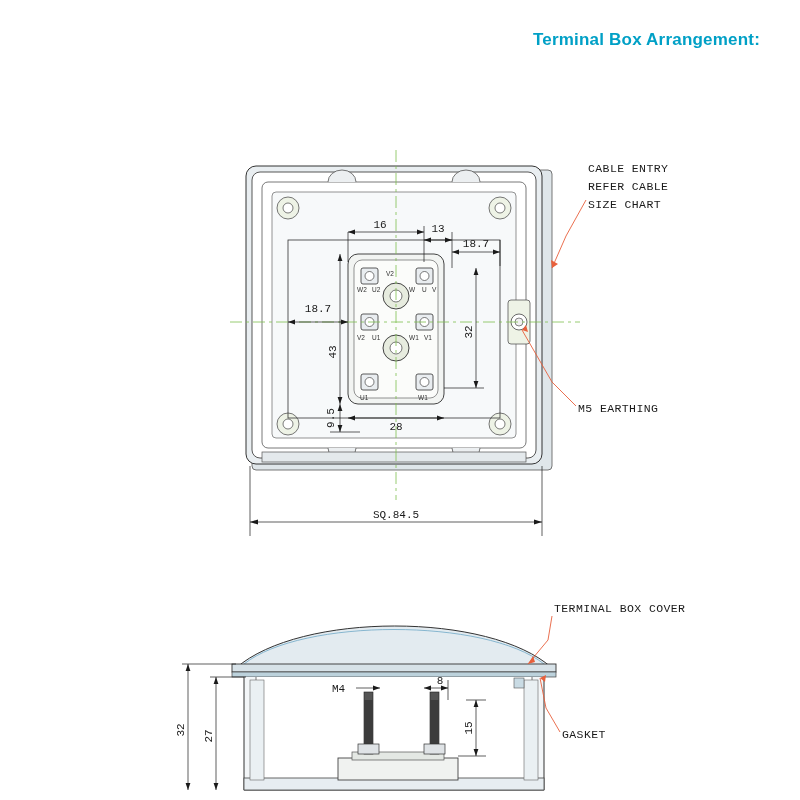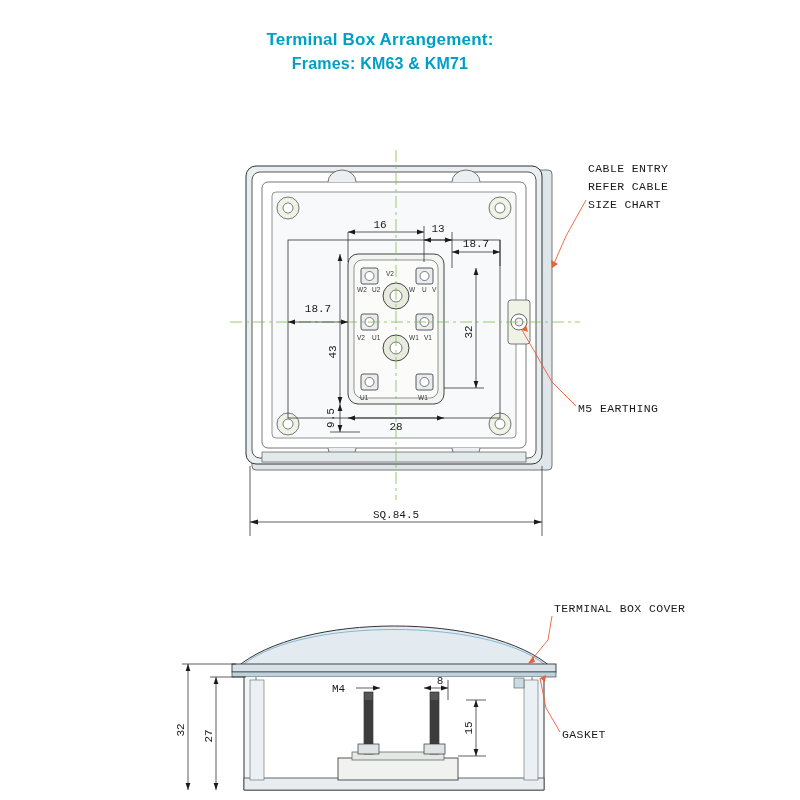--- a/index.html
+++ b/index.html
@@ -13,21 +13,21 @@
     height: 800px;
     background: #ffffff;
     font-family: "Liberation Sans", sans-serif;
     overflow: hidden;
   }
   .title-block {
     position: absolute;
     left: 0;
     top: 28px;
     width: 760px;
-    text-align: center;
+    text-align: right;
     color: #00a0c6;
     font-weight: bold;
     font-size: 17px;
     line-height: 24px;
     letter-spacing: .2px;
   }
   .title-line2 { font-size: 16px; }
 
   svg.draw {
     position: absolute;
@@ -59,21 +59,20 @@
   .metal2 { fill: #dfe6ea; }
   .white { fill: #ffffff; }
 </style>
 </head>
 <body>
 
 <div id="page">
 
   <div class="title-block">
     <div>Terminal Box Arrangement:</div>
-    <div class="title-line2">Frames: KM63 &amp; KM71</div>
   </div>
 
   <svg class="draw" viewBox="0 0 800 800">
 
     <g>
 
       <rect x="252" y="170" width="300" height="300" rx="4" class="metal2" stroke="#555" stroke-width="0.8"></rect>
 
       <rect x="246" y="166" width="296" height="298" rx="10" class="metal" stroke="#333" stroke-width="1"></rect>
       <rect x="252" y="172" width="284" height="286" rx="8" class="white" stroke="#444" stroke-width="0.9"></rect>

